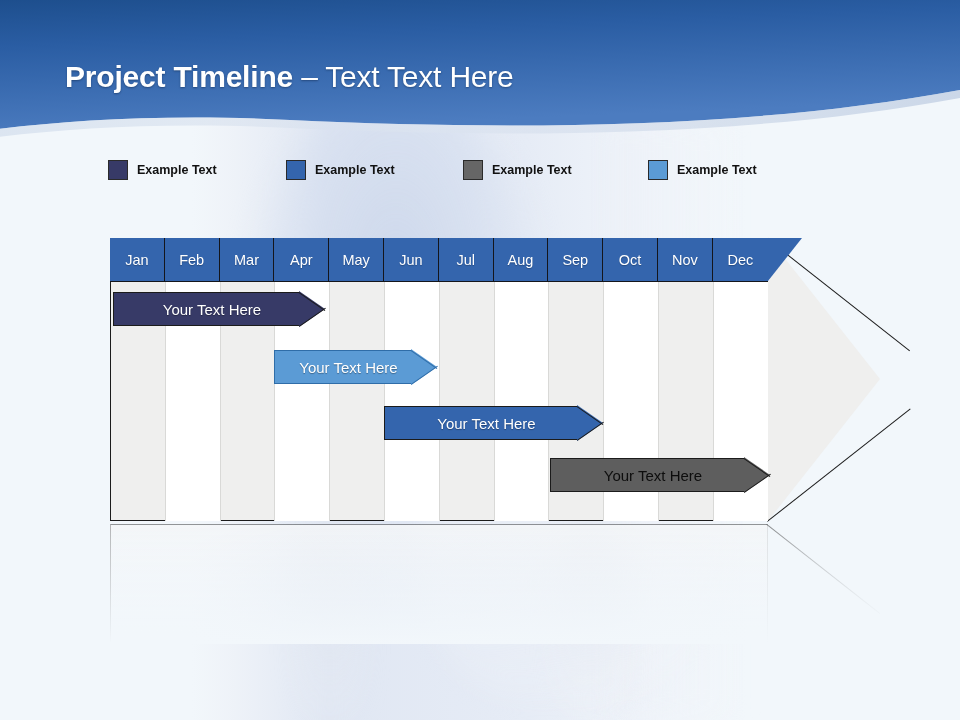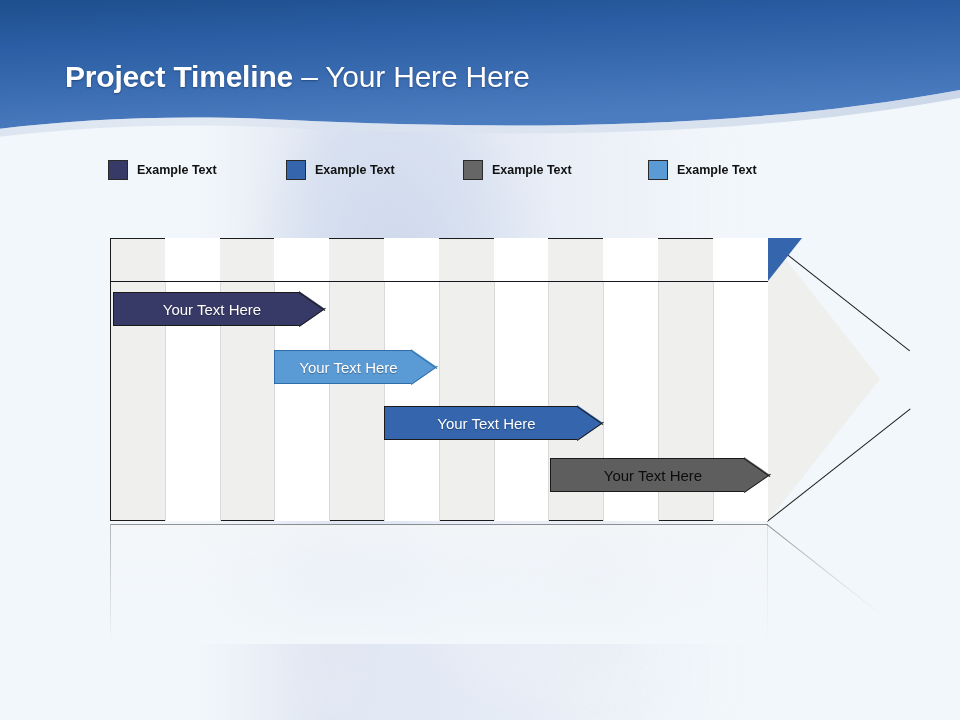--- a/index.html
+++ b/index.html
@@ -285,21 +285,21 @@
         <stop offset="0%" stop-color="#c9d6e8"></stop>
         <stop offset="45%" stop-color="#dde5f0"></stop>
         <stop offset="100%" stop-color="#aabcd8"></stop>
       </linearGradient>
     </defs>
     <path d="M0,0 L980,0 L980,118 C760,160 520,160 300,150 C180,144 80,150 0,160 Z" fill="url(#bannerGrad)"></path>
     <path d="M0,160 C80,150 180,144 300,150 C520,160 760,160 980,118 L980,126 C760,168 520,168 300,158 C180,152 80,158 0,168 Z" fill="url(#bannerEdge)" opacity="0.55"></path>
   </svg>
 
   <div class="title">
-    <span class="t-strong">Project Timeline</span><span class="t-light"> – Your Here Here</span>
+    <span class="t-strong">Project Timeline</span><span class="t-light"> – Text Text Here</span>
   </div>
 
   <div class="legend">
 
     <div class="legend-item" style="left:0px;">
       <span class="legend-swatch" style="background:#373a67;"></span>
       <span class="legend-label">Example Text</span>
     </div>
 
     <div class="legend-item" style="left:178px;">
@@ -340,20 +340,34 @@
       <div class="col-divider" style="left:219.2px;"></div>
       <div class="col-divider" style="left:274px;"></div>
       <div class="col-divider" style="left:328.8px;"></div>
       <div class="col-divider" style="left:383.6px;"></div>
       <div class="col-divider" style="left:438.4px;"></div>
       <div class="col-divider" style="left:493.2px;"></div>
       <div class="col-divider" style="left:548px;"></div>
       <div class="col-divider" style="left:602.8px;"></div>
     </div>
 
+    <div class="month-row">
+      <div class="month-cell" style="left:0px;      width:54.8px;">Jan</div>
+      <div class="month-cell" style="left:54.8px;   width:54.8px;">Feb</div>
+      <div class="month-cell" style="left:109.6px;  width:54.8px;">Mar</div>
+      <div class="month-cell" style="left:164.4px;  width:54.8px;">Apr</div>
+      <div class="month-cell" style="left:219.2px;  width:54.8px;">May</div>
+      <div class="month-cell" style="left:274px;    width:54.8px;">Jun</div>
+      <div class="month-cell" style="left:328.8px;  width:54.8px;">Jul</div>
+      <div class="month-cell" style="left:383.6px;  width:54.8px;">Aug</div>
+      <div class="month-cell" style="left:438.4px;  width:54.8px;">Sep</div>
+      <div class="month-cell" style="left:493.2px;  width:54.8px;">Oct</div>
+      <div class="month-cell" style="left:548px;    width:54.8px;">Nov</div>
+      <div class="month-cell" style="left:602.8px;  width:55.2px; border-right:none;">Dec</div>
+    </div>
     <div class="month-corner"></div>
     <div class="header-baseline"></div>
 
     <div class="bar" style="left:3px; top:54px; width:212px;">
       <div class="bar-rect" style="width:186px; background:#373a67;"></div>
       <div class="bar-head" style="left:186px; border-left:26px solid #373a67;"></div>
       <div class="bar-head-edge-t" style="left:186px; top:0px;  transform:rotate(34.7deg);  width:32px;"></div>
       <div class="bar-head-edge-b" style="left:186px; top:34px; transform:rotate(-34.7deg); width:32px;"></div>
       <span class="bar-label light">Your  Text Here</span>
     </div>

